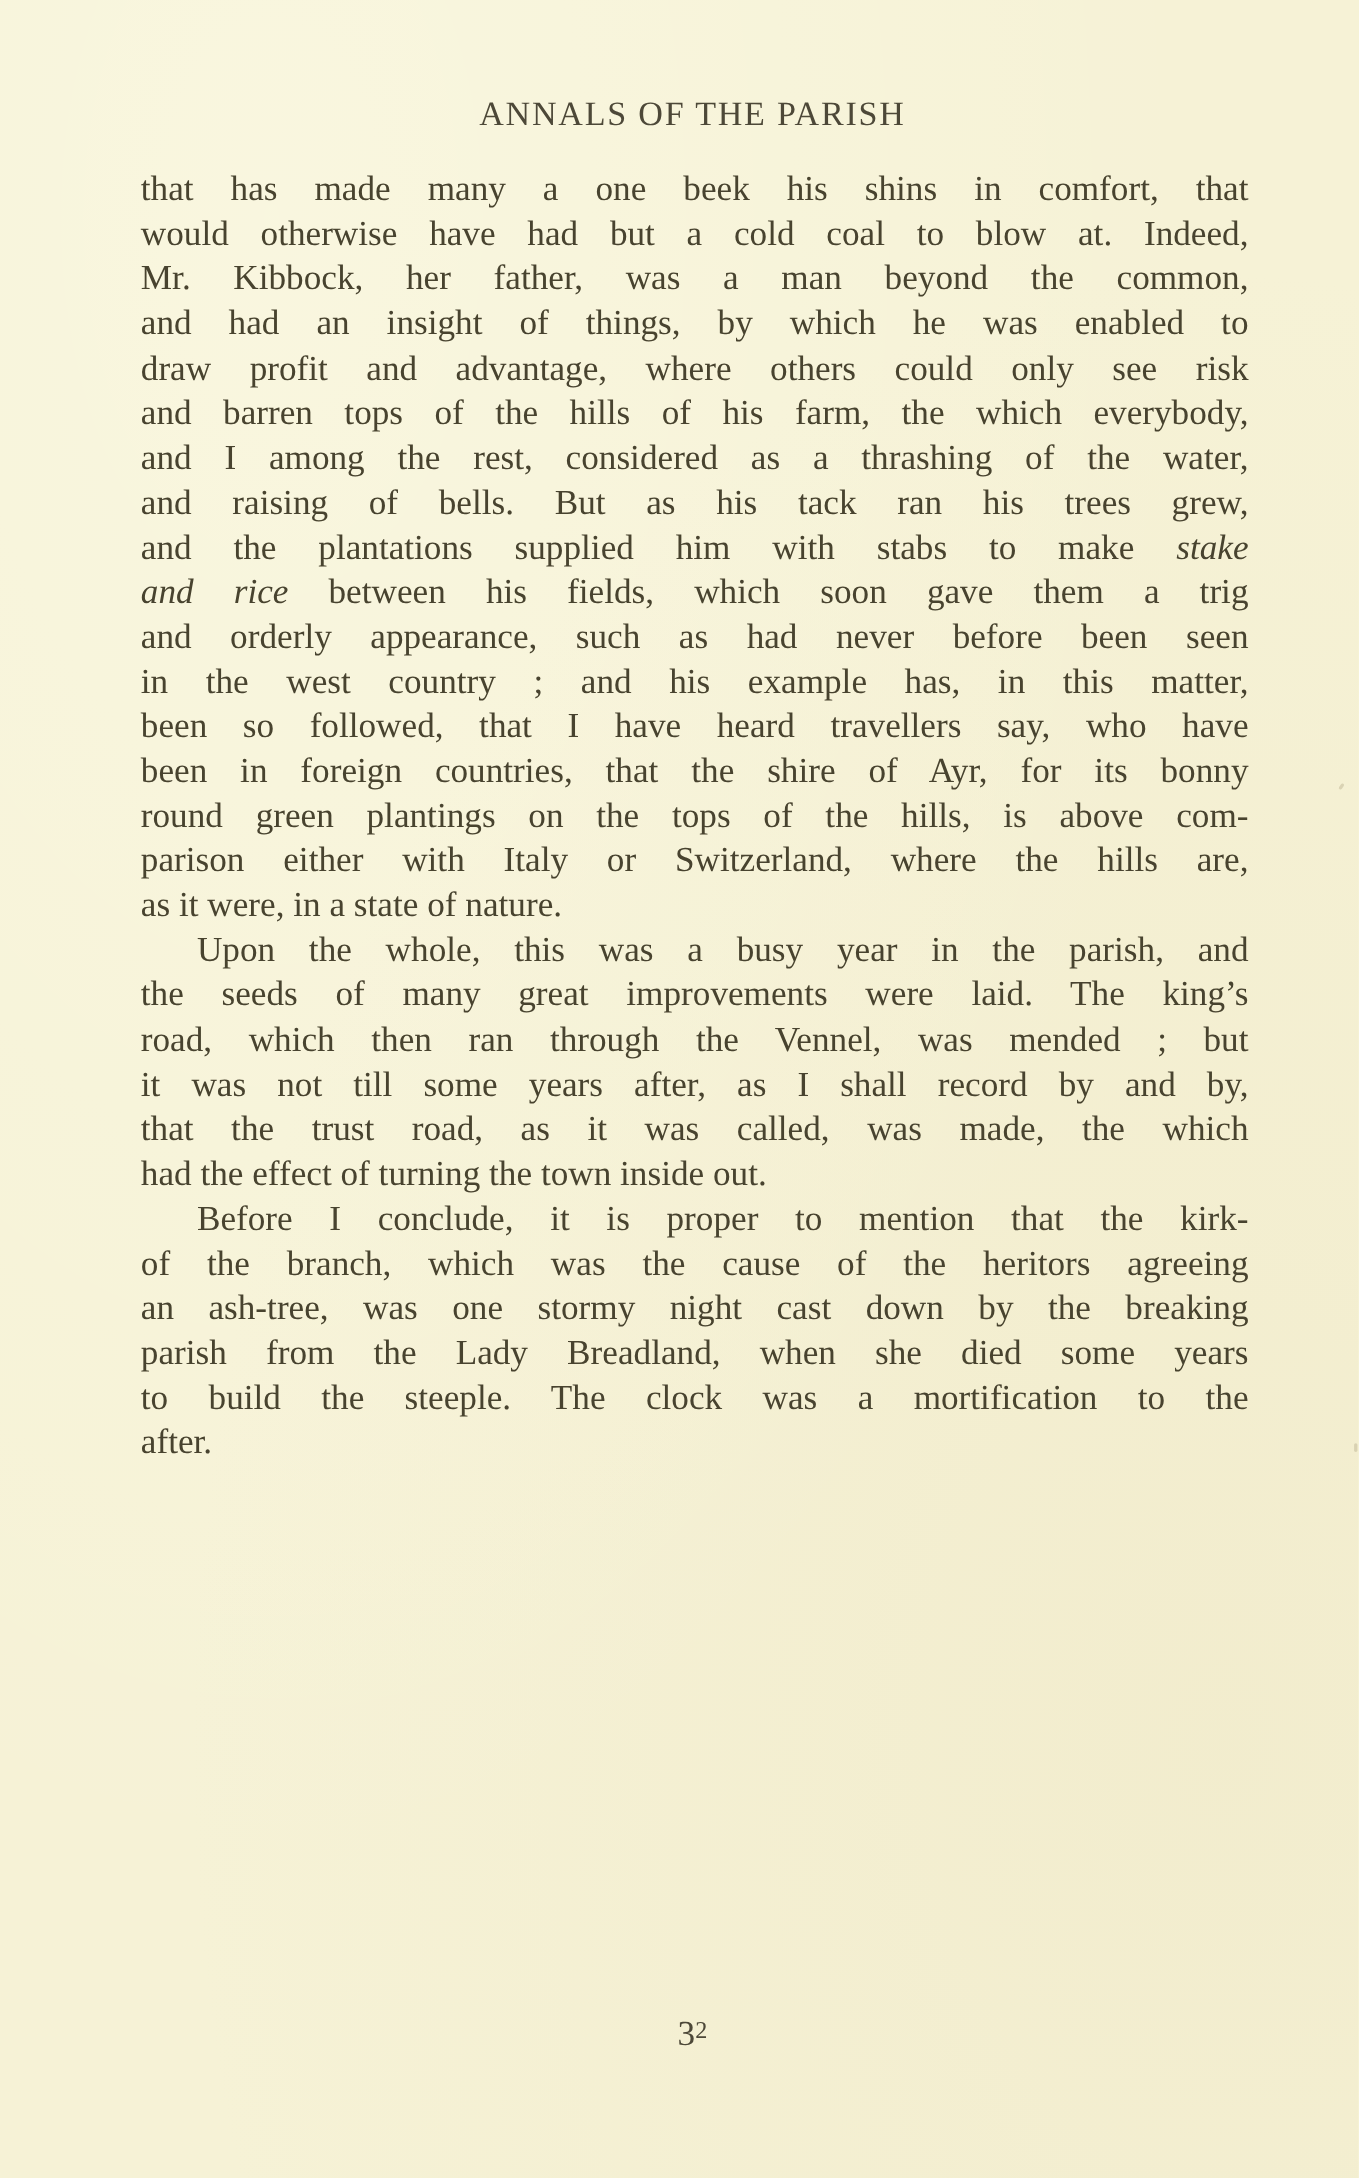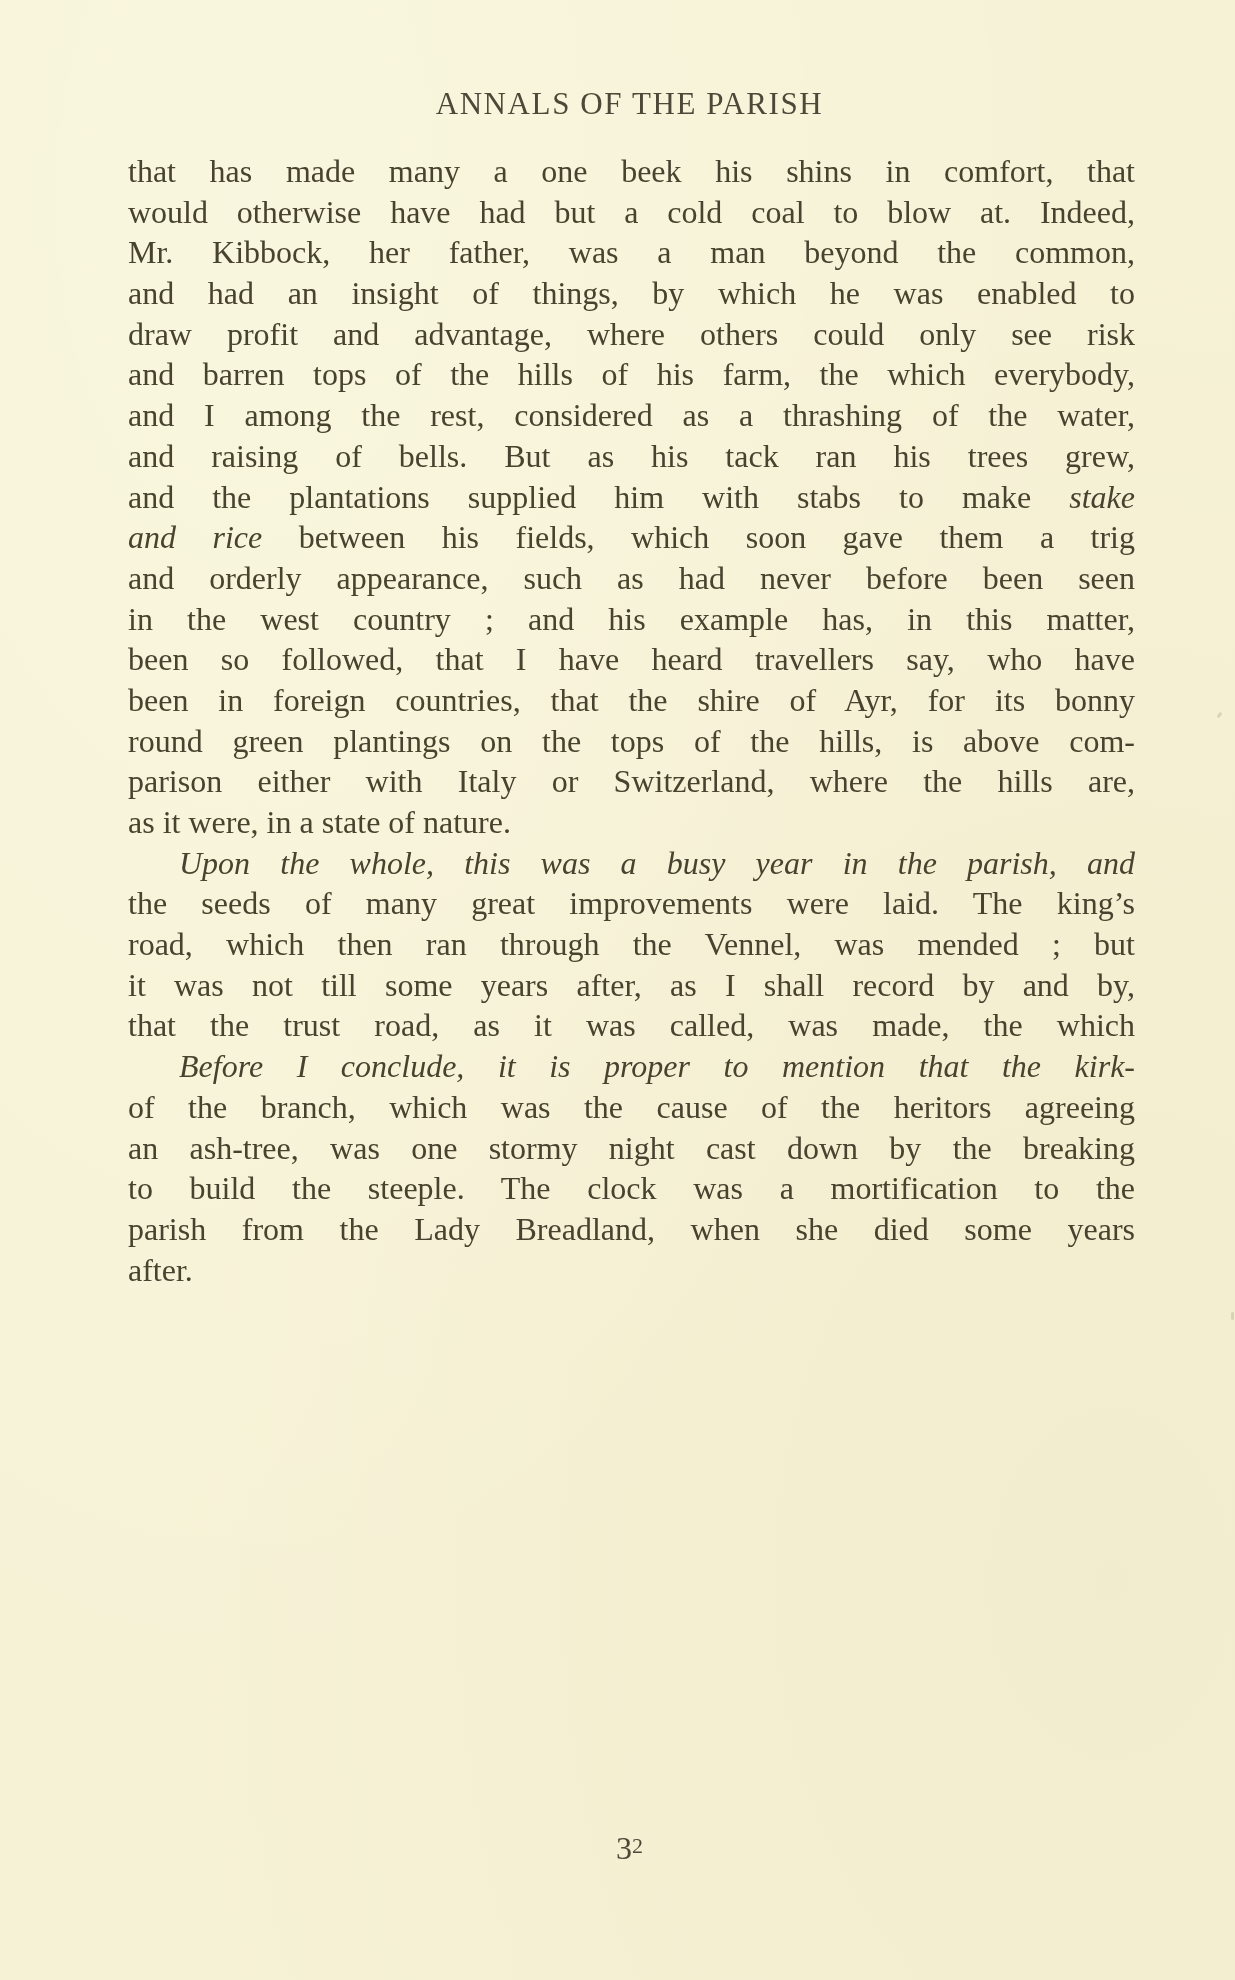--- a/index.html
+++ b/index.html
@@ -51,21 +51,20 @@
     white-space: nowrap;
     text-align: justify;
     text-align-last: justify;
   }
   .line.last {
     text-align: left;
     text-align-last: left;
   }
   .line.indent {
     padding-left: 51px;
-    font-style: italic;
   }
   .it {
     font-style: italic;
   }
   .folio {
     position: absolute;
     left: 12px;
     width: 1235px;
     top: 1826px;
     text-align: center;
@@ -115,28 +114,29 @@
       <span class="line">parison either with Italy or Switzerland, where the hills are,</span>
       <span class="line last">as it were, in a state of nature.</span>
     </div>
 
     <div class="paragraph">
       <span class="line indent">Upon the whole, this was a busy year in the parish, and</span>
       <span class="line">the seeds of many great improvements were laid.  The king’s</span>
       <span class="line">road, which then ran through the Vennel, was mended ; but</span>
       <span class="line">it was not till some years after, as I shall record by and by,</span>
       <span class="line">that the trust road, as it was called, was made, the which</span>
+      <span class="line last">had the effect of turning the town inside out.</span>
     </div>
 
     <div class="paragraph">
       <span class="line indent">Before I conclude, it is proper to mention that the kirk-</span>
       <span class="line">of the branch, which was the cause of the heritors agreeing</span>
       <span class="line">an ash-tree, was one stormy night cast down by the breaking</span>
+      <span class="line">parish from the Lady Breadland, when she died some years</span>
       <span class="line">to build the steeple.  The clock was a mortification to the</span>
-      <span class="line">parish from the Lady Breadland, when she died some years</span>
       <span class="line last">after.</span>
     </div>
 
   </div>
 
   <div class="folio"><span>3</span><span class="sup">2</span></div>
 
   <div class="margin-mark" style="left:1231px; top:1312px;"></div>
   <div class="margin-mark" style="left:1218px; top:712px; height:6px; transform:rotate(35deg);"></div>
 

